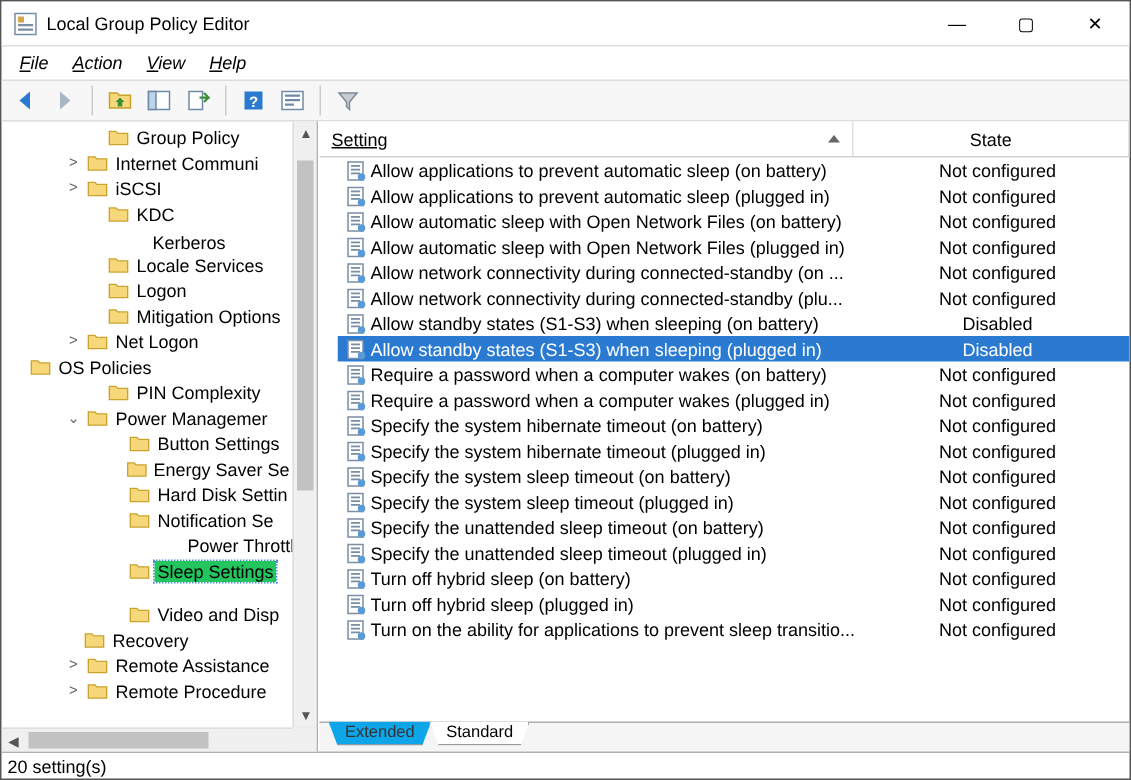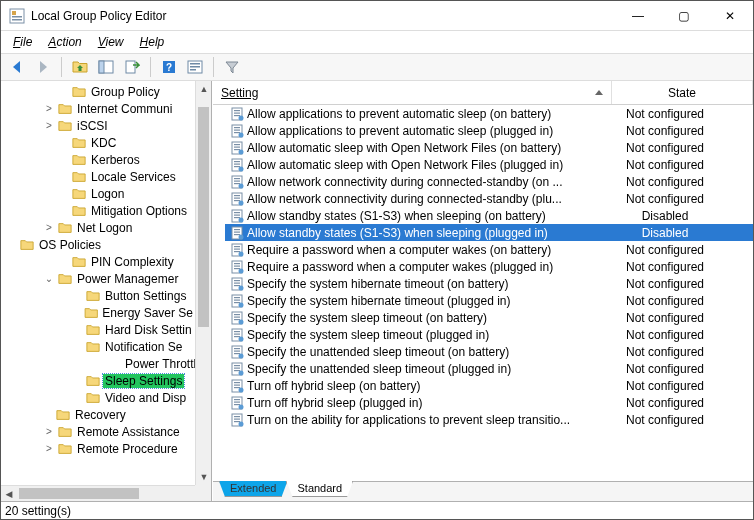--- a/index.html
+++ b/index.html
@@ -125,21 +125,21 @@
     padding:0 8px;
   }
   .listheader .col.sort::after {
     content:"";
     margin-left:auto;
     width:0;height:0;
     border-left:4px solid transparent;
     border-right:4px solid transparent;
     border-bottom:5px solid #666;
   }
-  .col-setting { width: 399px; text-decoration: underline; }
+  .col-setting { width: 356px; text-decoration: underline; }
   .col-state { flex:1; justify-content:center; }
   .listbody {
     flex:1;
     overflow:hidden;
     position:relative;
     margin-left:12px;
   }
   .listbody-inner {
     position:absolute;
     left:0; top:0; right:0; bottom:0;
@@ -345,21 +345,21 @@
             </svg>
             <span class="label">iSCSI</span>
           </div>
           <div class="tree-row" style="padding-left: 56px;">
             <span class="exp"></span>
             <svg viewBox="0 0 16 16" class="folder-icon">
               <use href="#folder"></use>
             </svg>
             <span class="label">KDC</span>
           </div>
-          <div class="tree-row" style="padding-left: 56px;">
+          <div class="tree-row" style="padding-left: 56px; flex-direction: column;">
             <span class="exp"></span>
             <svg viewBox="0 0 16 16" class="folder-icon">
               <use href="#folder"></use>
             </svg>
             <span class="label">Kerberos</span>
           </div>
           <div class="tree-row" style="padding-left: 56px;">
             <span class="exp"></span>
             <svg viewBox="0 0 16 16" class="folder-icon">
               <use href="#folder"></use>
@@ -443,21 +443,21 @@
             </svg>
             <span class="label">Power Throttlin</span>
           </div>
           <div class="tree-row selected" style="padding-left: 70px;">
             <span class="exp"></span>
             <svg viewBox="0 0 16 16" class="folder-icon">
               <use href="#folder"></use>
             </svg>
             <span class="label">Sleep Settings</span>
           </div>
-          <div class="tree-row" style="padding-left: 70px;">
+          <div class="tree-row" style="padding-left: 70px; margin-top: 12px;">
             <span class="exp"></span>
             <svg viewBox="0 0 16 16" class="folder-icon">
               <use href="#folder"></use>
             </svg>
             <span class="label">Video and Disp</span>
           </div>
           <div class="tree-row" style="padding-left: 40px;">
             <span class="exp"></span>
             <svg viewBox="0 0 16 16" class="folder-icon">
               <use href="#folder"></use>

